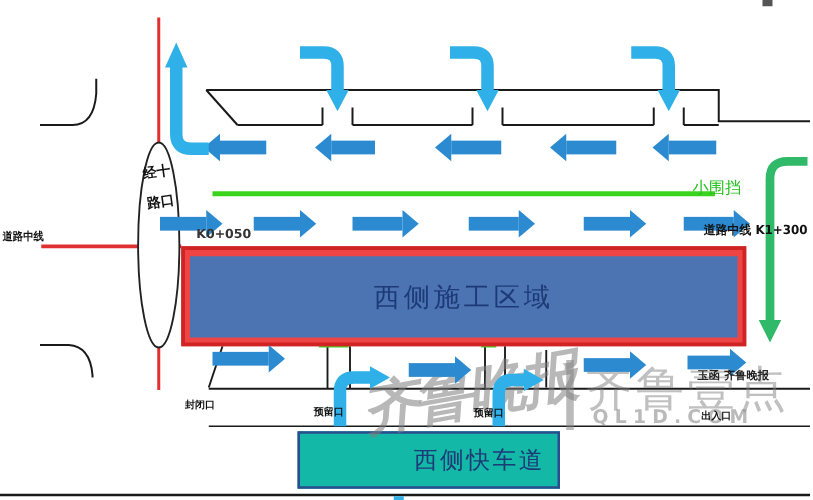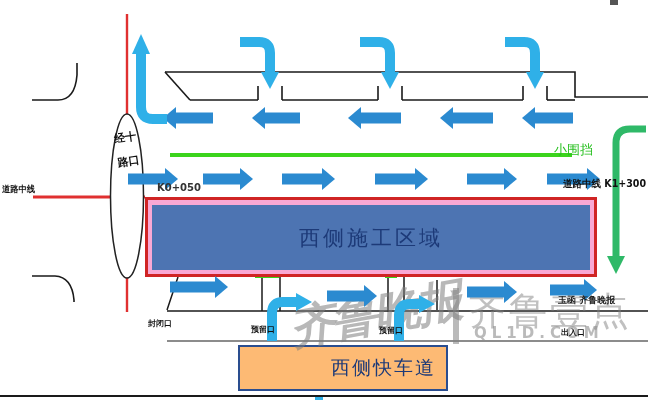--- a/index.html
+++ b/index.html
@@ -3,28 +3,28 @@
 <meta charset="utf-8">
 <style>
   html,body{margin:0;padding:0;background:#fff;}
   .canvas{position:relative;width:650px;height:400px;background:#ffffff;overflow:hidden;
           font-family:"DejaVu Sans","Liberation Sans",sans-serif;}
   .abs{position:absolute;}
   svg{position:absolute;left:0;top:0;}
   .lyr1{z-index:1;} .lyr2{z-index:2;} .lyr3{z-index:3;} .lyr4{z-index:4;} .lyr5{z-index:5;}
 
   
-  .zone{left:145px;top:197px;width:452px;height:80px;border:3px solid #d02424;box-sizing:border-box;background:#f9a8d4;}
+  .zone{left:145px;top:197px;width:452px;height:80px;border:3px solid #d02424;box-sizing:border-box;background:#ef4444;}
   .zone-fill{position:absolute;left:4px;top:5px;right:4px;bottom:4px;background:#4d74b2;
              display:flex;align-items:center;justify-content:center;}
   .zone-label{color:#1d3a78;font-size:21px;letter-spacing:3px;font-weight:500;}
 
   
   .lane-box{left:238px;top:345px;width:210px;height:46px;border:2px solid #2a4d8f;box-sizing:border-box;
-            background:#fdba74;display:flex;align-items:center;justify-content:flex-end;padding-right:10px;}
+            background:#14b8a6;display:flex;align-items:center;justify-content:flex-end;padding-right:10px;}
   .lane-label{color:#1d3a78;font-size:19px;letter-spacing:2px;font-weight:500;}
 
   .txt{color:#111;white-space:nowrap;}
   .t-centerline-l{left:2px;top:183px;font-size:9px;font-weight:700;transform:scaleX(.92);transform-origin:left;}
   .t-k0{left:157px;top:182px;font-size:10px;font-weight:600;color:#333;}
   .t-centerline-r{left:563px;top:177px;font-size:10px;font-weight:700;transform:scaleX(.95);transform-origin:left;}
   .t-green{left:554px;top:141px;font-size:13px;font-weight:400;color:#28c020;}
   .t-ellipse{left:105px;top:126px;width:44px;text-align:center;font-size:11px;line-height:24px;
              transform:rotate(-8deg);color:#111;font-weight:600;}
   .t-small{font-size:8px;font-weight:600;color:#111;}

